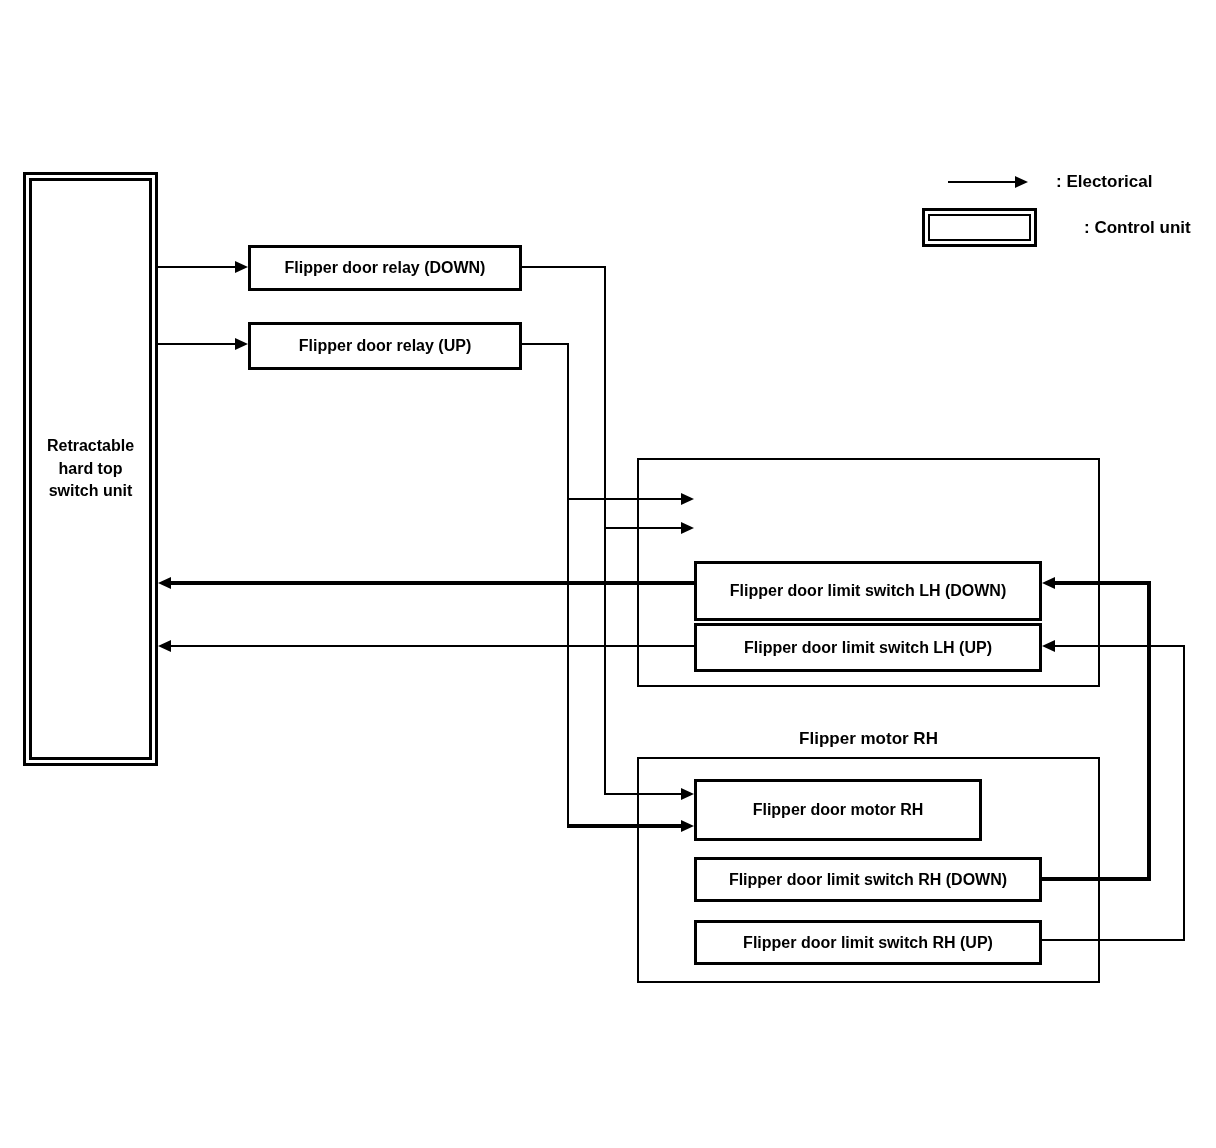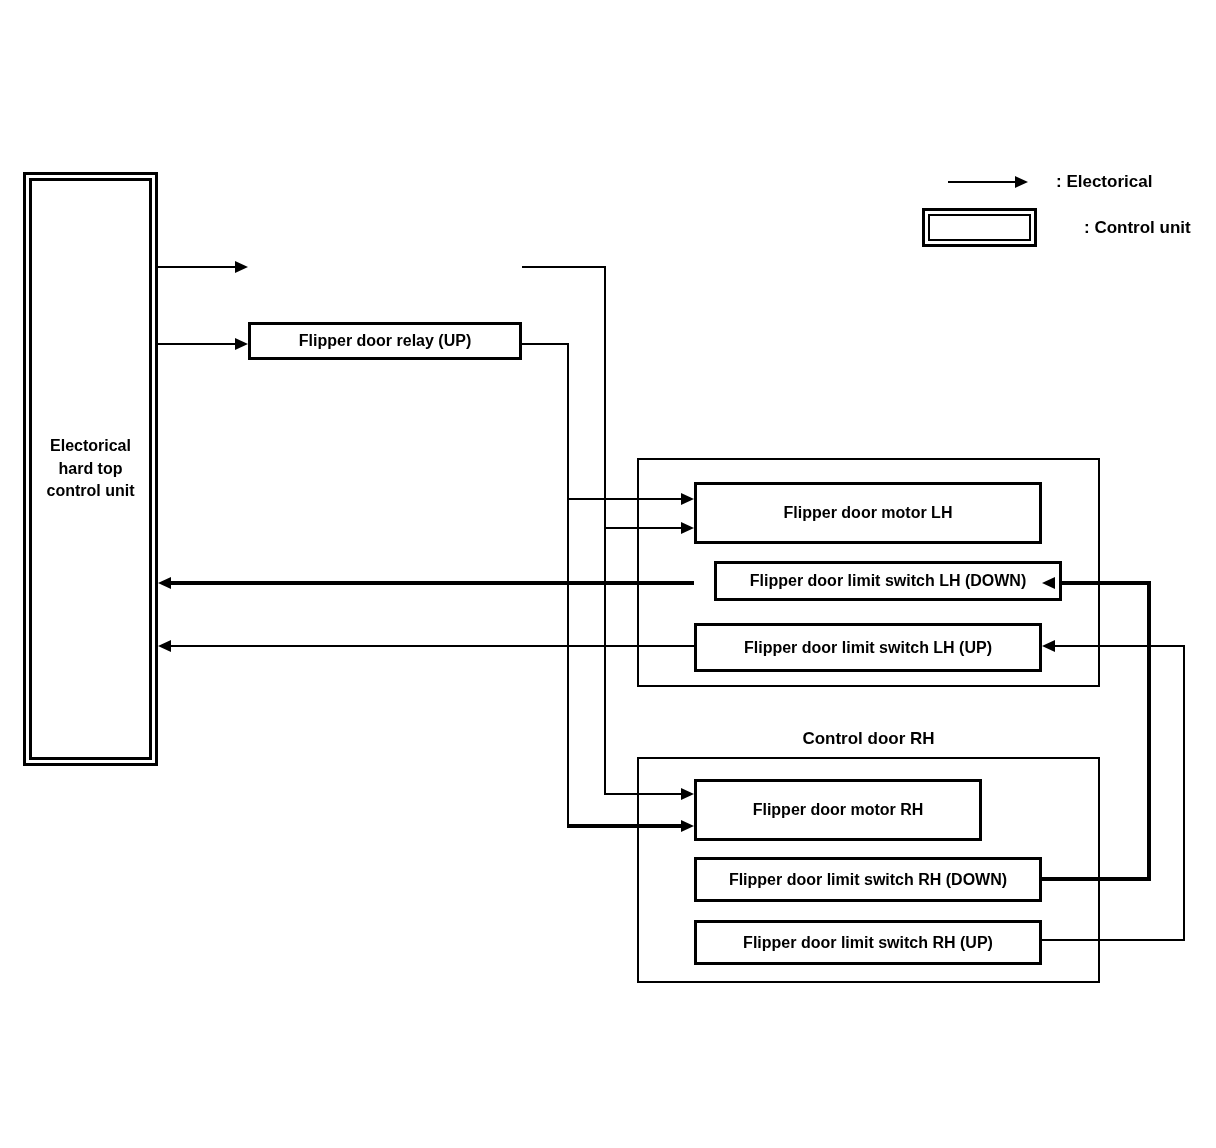--- a/index.html
+++ b/index.html
@@ -45,39 +45,39 @@
   .legend-label {
     position:absolute; font-weight:bold; font-size:17px; z-index:3; white-space:nowrap;text-align:center;
   }
 </style>
 </head>
 <body>
 
 <div id="canvas">
 
   <div class="dbl-outer" style="left:23px; top:172px; width:135px; height:594px;">
-    <div class="dbl-inner">Electorical hard top control unit</div>
+    <div class="dbl-inner">Retractable hard top switch unit</div>
   </div>
 
-  <div class="box" style="left:248px; top:322px; width:274px; height:38px;">
+  <div class="box" style="left:248px; top:245px; width:274px; height:46px;">
+    <span>Flipper door relay (DOWN)</span>
+  </div>
+  <div class="box" style="left:248px; top:322px; width:274px; height:48px;">
     <span>Flipper door relay (UP)</span>
   </div>
 
   <div class="group" style="left:637px; top:458px; width:463px; height:229px;"></div>
-  <div class="box" style="left:694px; top:482px; width:348px; height:62px;">
-    <span>Flipper door motor LH</span>
-  </div>
-  <div class="box" style="left:714px; top:561px; width:348px; height:40px;">
+  <div class="box" style="left:694px; top:561px; width:348px; height:60px;">
     <span>Flipper door limit switch LH (DOWN)</span>
   </div>
   <div class="box" style="left:694px; top:623px; width:348px; height:49px;">
     <span>Flipper door limit switch LH (UP)</span>
   </div>
 
-  <div class="title" style="left:637px; top:729px; width:463px;">Control door RH</div>
+  <div class="title" style="left:637px; top:729px; width:463px;">Flipper motor RH</div>
   <div class="group" style="left:637px; top:757px; width:463px; height:226px;"></div>
   <div class="box" style="left:694px; top:779px; width:288px; height:62px;">
     <span>Flipper door motor RH</span>
   </div>
   <div class="box" style="left:694px; top:857px; width:348px; height:45px;">
     <span>Flipper door limit switch RH (DOWN)</span>
   </div>
   <div class="box" style="left:694px; top:920px; width:348px; height:45px;">
     <span>Flipper door limit switch RH (UP)</span>
   </div>

